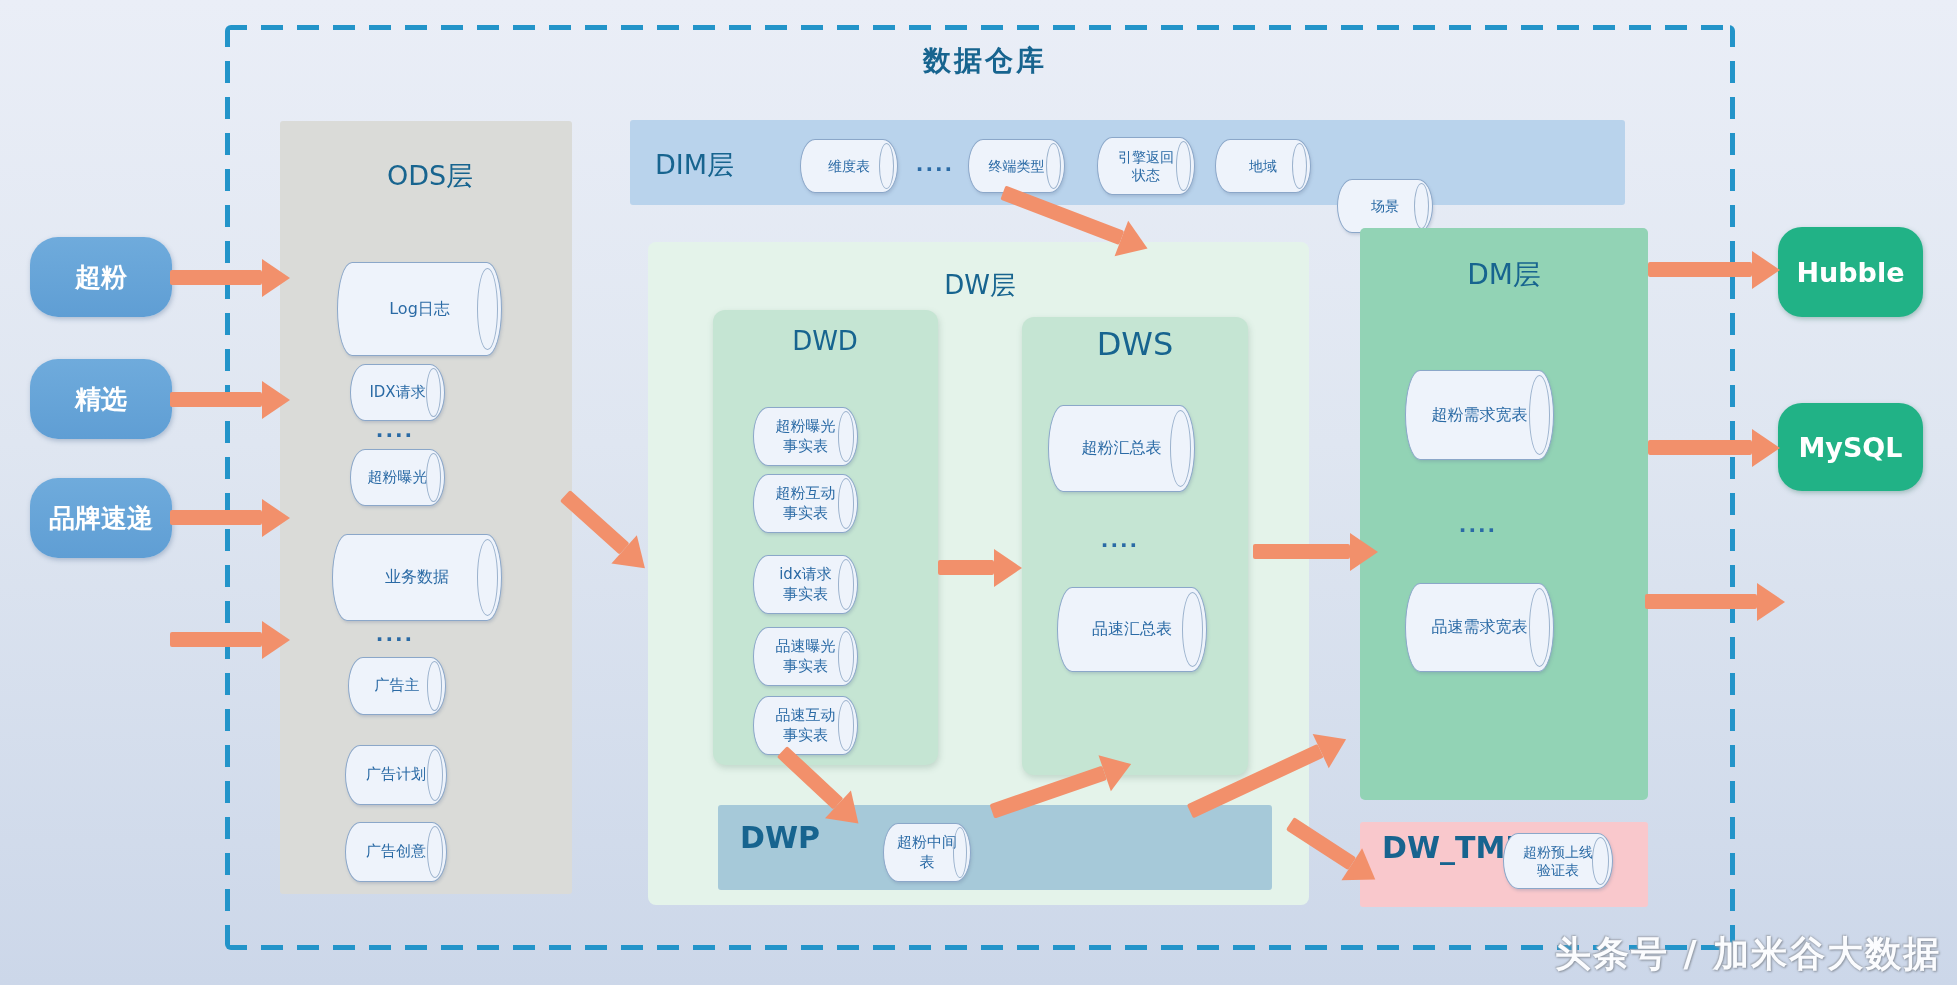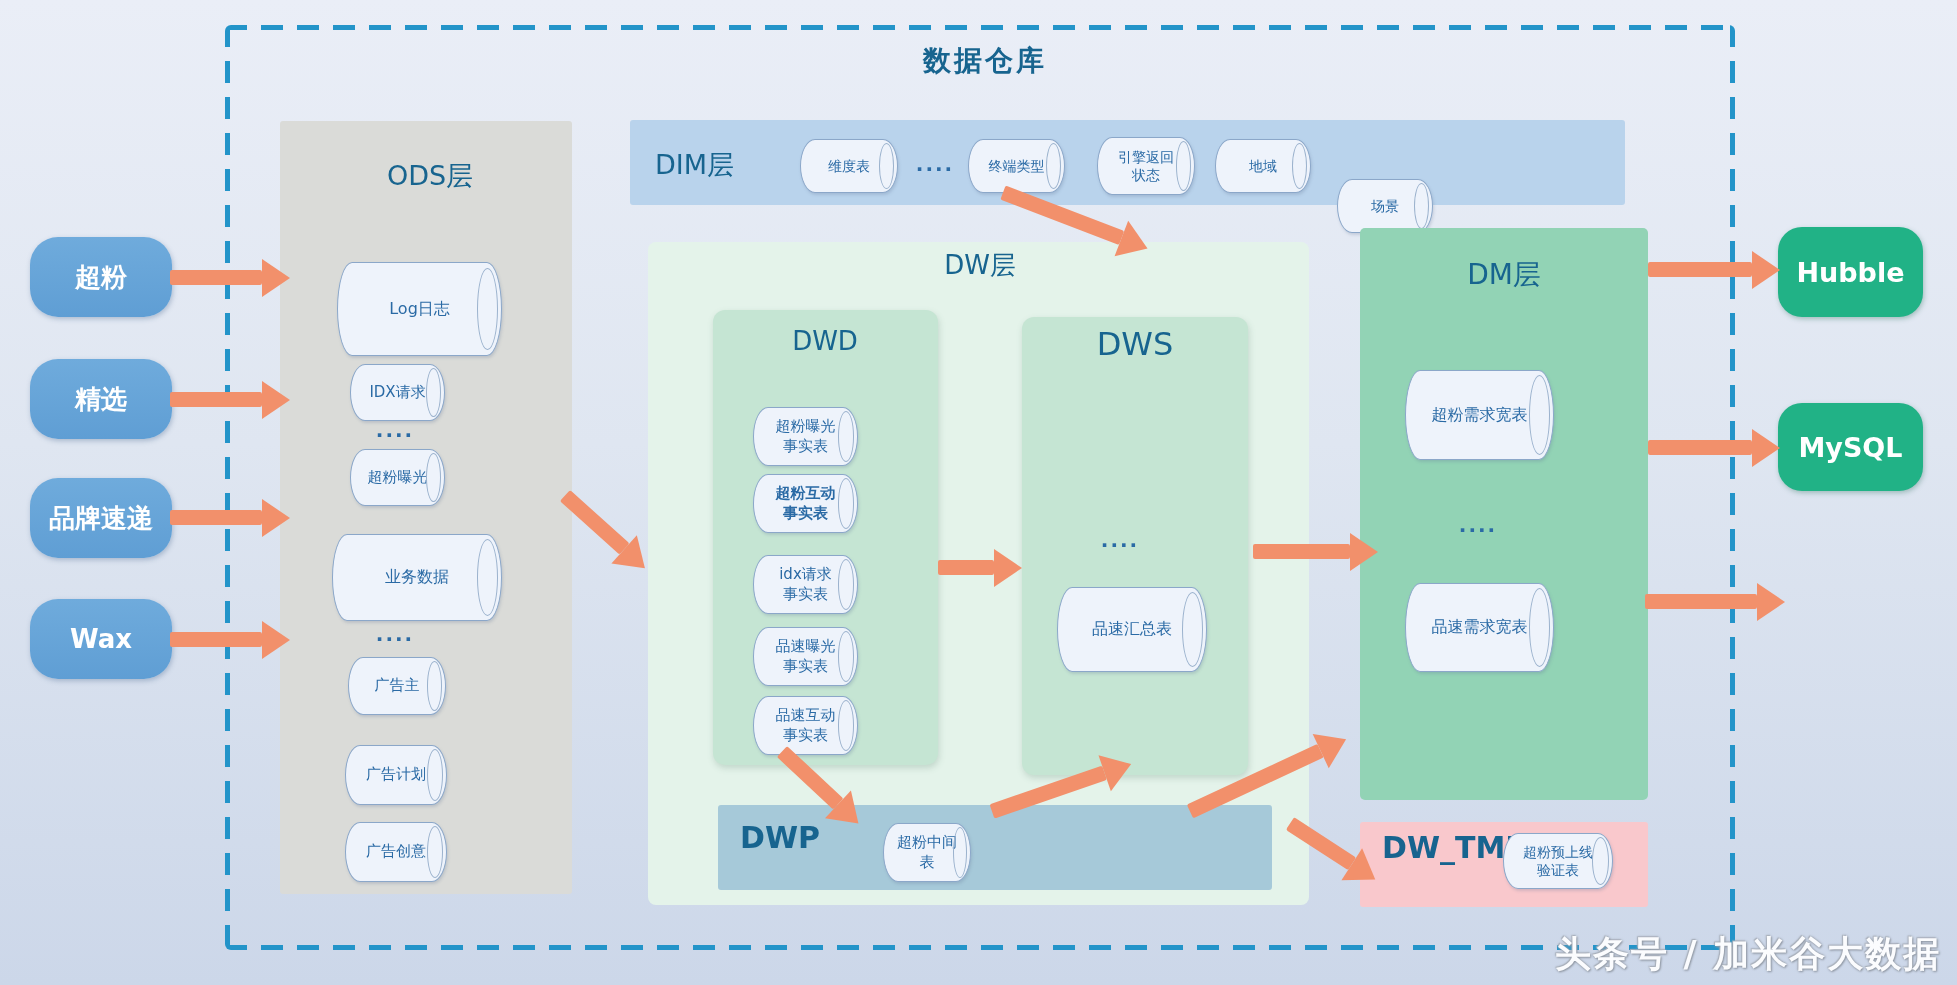--- a/index.html
+++ b/index.html
@@ -106,42 +106,45 @@
     <span class="lb wrap" style="width:60px;">引擎返回状态</span>
   </div>
   <div class="abs cyl" style="left:1215px;top:139px;width:94px;height:52px;font-size:14px;">
     <span class="lb">地域</span>
   </div>
   <div class="abs cyl" style="left:1337px;top:139px;width:94px;height:52px;font-size:14px;margin-top:40px;">
     <span class="lb">场景</span>
   </div>
 
   <div class="abs layer dw-box"></div>
-  <div class="abs sec-title" style="left:900px;top:248px;width:160px;font-size:26px;">DW层</div>
+  <div class="abs sec-title" style="left:900px;top:268px;width:160px;font-size:26px;">DW层</div>
 
   <div class="abs sub-box dwd-box"></div>
   <div class="abs sec-title" style="left:745px;top:326px;width:160px;font-size:26px;">DWD</div>
   <div class="abs cyl" style="left:753px;top:407px;width:103px;height:57px;font-size:15px;">
     <span class="lb wrap" style="width:62px;">超粉曝光事实表</span>
   </div>
   <div class="abs cyl" style="left:753px;top:474px;width:103px;height:57px;font-size:15px;">
-    <span class="lb wrap" style="width:62px;font-weight:bold;">超粉互动事实表</span>
+    <span class="lb wrap" style="width:62px;">超粉互动事实表</span>
   </div>
   <div class="abs cyl" style="left:753px;top:555px;width:103px;height:57px;font-size:15px;">
     <span class="lb wrap" style="width:66px;">idx请求事实表</span>
   </div>
   <div class="abs cyl" style="left:753px;top:627px;width:103px;height:57px;font-size:15px;">
     <span class="lb wrap" style="width:62px;">品速曝光事实表</span>
   </div>
   <div class="abs cyl" style="left:753px;top:696px;width:103px;height:57px;font-size:15px;">
     <span class="lb wrap" style="width:62px;">品速互动事实表</span>
   </div>
 
   <div class="abs sub-box dws-box"></div>
   <div class="abs sec-title" style="left:1055px;top:325px;width:160px;font-size:32px;">DWS</div>
+  <div class="abs cyl" style="left:1048px;top:405px;width:145px;height:85px;font-size:16px;">
+    <span class="lb">超粉汇总表</span>
+  </div>
   <div class="abs dots" style="left:1085px;top:528px;width:70px;">....</div>
   <div class="abs cyl" style="left:1057px;top:587px;width:148px;height:83px;font-size:16px;">
     <span class="lb">品速汇总表</span>
   </div>
 
   <div class="abs layer dm-box"></div>
   <div class="abs sec-title" style="left:1424px;top:256px;width:160px;font-size:28px;">DM层</div>
   <div class="abs cyl" style="left:1405px;top:370px;width:147px;height:88px;font-size:16px;">
     <span class="lb">超粉需求宽表</span>
   </div>
@@ -158,21 +161,20 @@
 
   <div class="abs layer tmp-box"></div>
   <div class="abs sec-title" style="left:1382px;top:830px;width:130px;font-size:30px;font-weight:600;text-align:left;">DW_TMP</div>
   <div class="abs cyl" style="left:1503px;top:833px;width:108px;height:54px;font-size:14px;">
     <span class="lb wrap" style="width:74px;">超粉预上线验证表</span>
   </div>
 
   <div class="abs src" style="left:30px;top:237px;width:142px;height:80px;">超粉</div>
   <div class="abs src" style="left:30px;top:359px;width:142px;height:80px;">精选</div>
   <div class="abs src" style="left:30px;top:478px;width:142px;height:80px;">品牌速递</div>
-  <div class="abs src" style="left:30px;top:599px;width:142px;height:80px;">Wax</div>
 
   <div class="abs snk" style="left:1778px;top:227px;width:145px;height:90px;">Hubble</div>
   <div class="abs snk" style="left:1778px;top:403px;width:145px;height:88px;">MySQL</div>
 
   <div class="abs arrow" style="left:170px;top:270px;width:92px;"></div>
   <div class="abs arrow" style="left:170px;top:392px;width:92px;"></div>
   <div class="abs arrow" style="left:170px;top:510px;width:92px;"></div>
   <div class="abs arrow" style="left:170px;top:632px;width:92px;"></div>
   <div class="abs arrow" style="left:565px;top:488px;width:80px;transform:rotate(42deg);"></div>
   <div class="abs arrow" style="left:1003px;top:185px;width:127px;transform:rotate(21deg);"></div>

